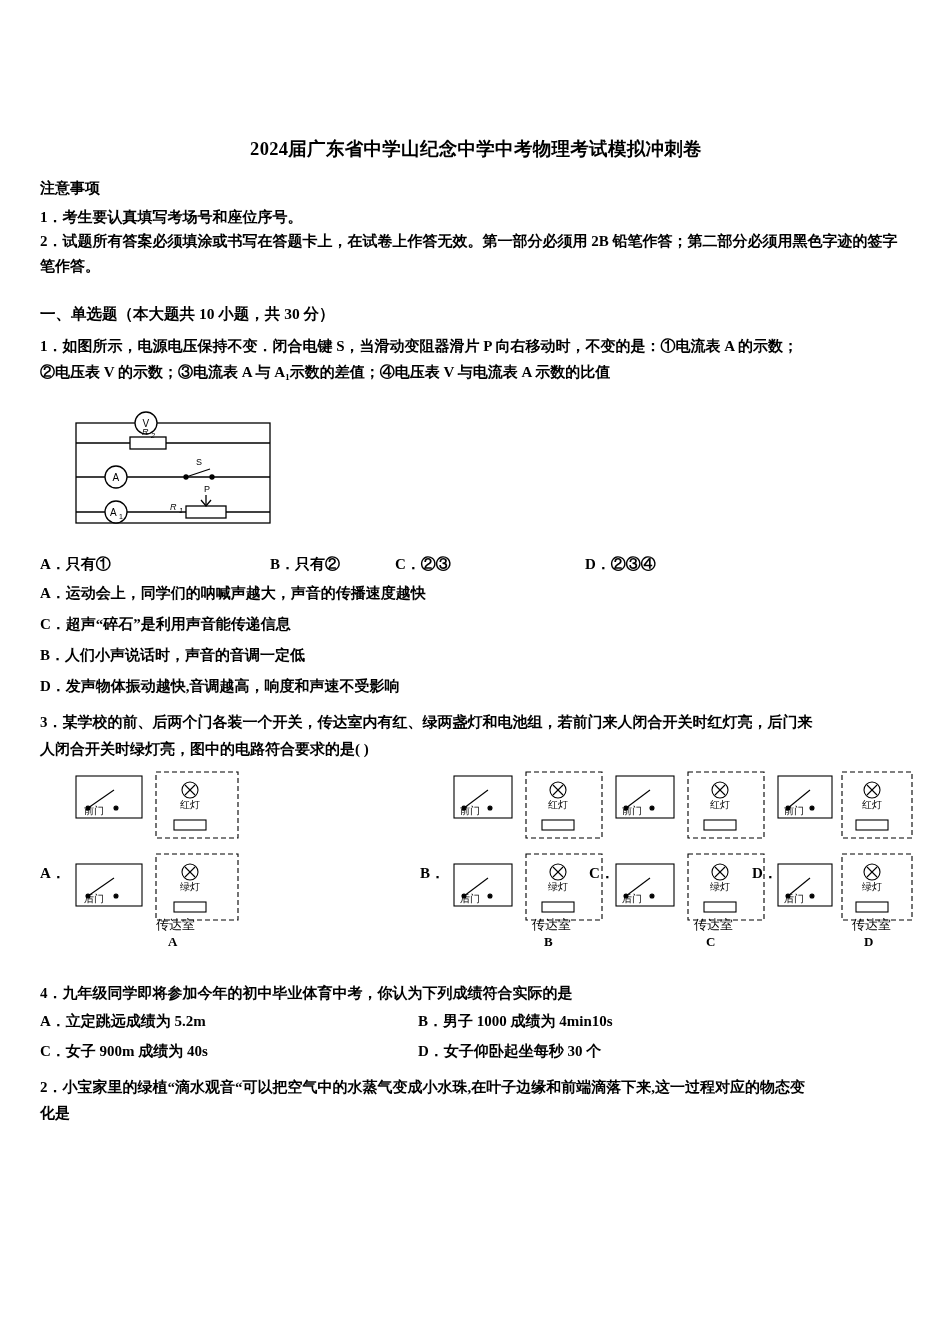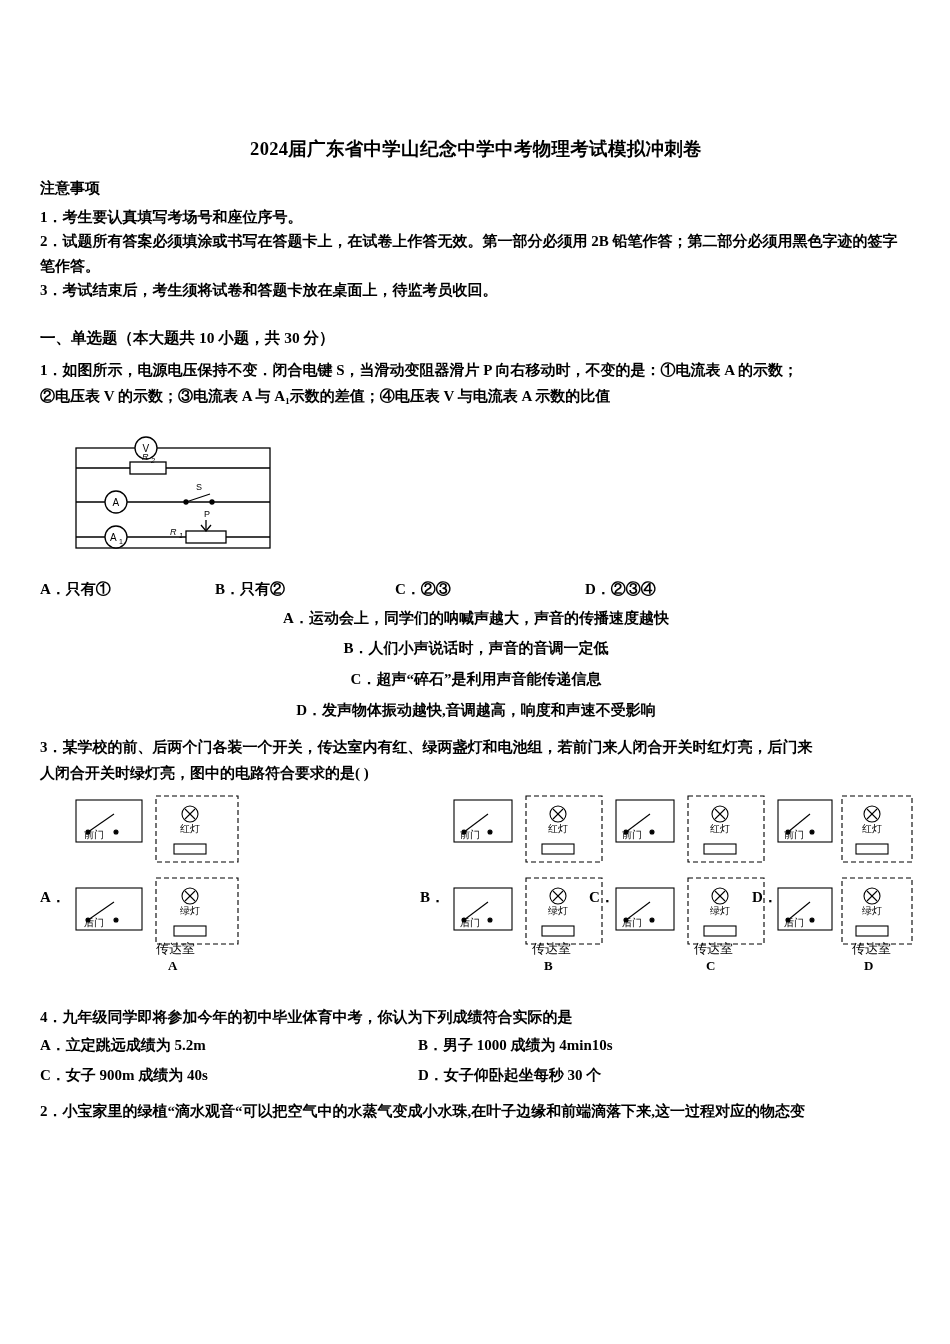--- a/index.html
+++ b/index.html
@@ -61,24 +61,24 @@
   .opts-row {
     display: flex;
     font-size: 15px;
     font-weight: bold;
     margin: 10px 0 4px 0;
   }
   .opts-row .opt {
     white-space: nowrap;
   }
   .opt-a { width: 175px; }
-  .opt-b { width: 180px; }
+  .opt-b { width: 180px; text-align: center; }
   .opt-c { width: 190px; }
   .opt-d { width: 160px; }
-  .opt-stack { margin: 0; text-align: center; }
+  .opt-stack { margin: 0; }
   .opt-stack .line {
     font-size: 15px;
     font-weight: bold;
     line-height: 2.05;
   }
   .two-col {
     display: flex;
     font-size: 15px;
     font-weight: bold;
     line-height: 2.0;
@@ -120,21 +120,20 @@
 <body>
 
 <div class="page">
   <div class="content">
 
     <h1 class="doc-title">2024届广东省中学山纪念中学中考物理考试模拟冲刺卷</h1>
 
     <div class="notice-head">注意事项</div>
     <p class="notice-line">1．考生要认真填写考场号和座位序号。</p>
     <p class="notice-line">2．试题所有答案必须填涂或书写在答题卡上，在试卷上作答无效。第一部分必须用 2B 铅笔作答；第二部分必须用黑色字迹的签字笔作答。</p>
-    <p class="notice-line">3．考试结束后，考生须将试卷和答题卡放在桌面上，待监考员收回。</p>
 
     <div class="section-title">一、单选题（本大题共 10 小题，共 30 分）</div>
 
     <p class="q-line">1．如图所示，电源电压保持不变．闭合电键 S，当滑动变阻器滑片 P 向右移动时，不变的是：①电流表 A 的示数；</p>
     <p class="q-line">②电压表 V 的示数；③电流表 A 与 A₁示数的差值；④电压表 V 与电流表 A 示数的比值</p>
 
     <div class="fig1-wrap">
       <svg class="fig1" width="250" height="148" viewBox="0 0 250 148">
         <g fill="none" stroke="#000" stroke-width="1.3">
 
@@ -179,22 +178,22 @@
 
     <div class="opts-row">
       <span class="opt opt-a">A．只有①</span>
       <span class="opt opt-b">B．只有②</span>
       <span class="opt opt-c">C．②③</span>
       <span class="opt opt-d">D．②③④</span>
     </div>
 
     <div class="opt-stack">
       <div class="line">A．运动会上，同学们的呐喊声越大，声音的传播速度越快</div>
+      <div class="line">C．超声“碎石”是利用声音能传递信息</div>
       <div class="line">B．人们小声说话时，声音的音调一定低</div>
-      <div class="line">C．超声“碎石”是利用声音能传递信息</div>
       <div class="line">D．发声物体振动越快,音调越高，响度和声速不受影响</div>
     </div>
 
     <p class="q-line" style="margin-top:8px">3．某学校的前、后两个门各装一个开关，传达室内有红、绿两盏灯和电池组，若前门来人闭合开关时红灯亮，后门来</p>
     <p class="q-line">人闭合开关时绿灯亮，图中的电路符合要求的是(      )</p>
 
     <div class="fig2-wrap">
 
       <span class="fig2-label" style="left:0px; top:96px;">A．</span>
       <div class="fig2-item" style="left:30px;">
@@ -337,15 +336,16 @@
     <div class="two-col">
       <span class="c1">A．立定跳远成绩为 5.2m</span>
       <span class="c2">B．男子 1000 成绩为 4min10s</span>
     </div>
     <div class="two-col">
       <span class="c1">C．女子 900m 成绩为 40s</span>
       <span class="c2">D．女子仰卧起坐每秒 30 个</span>
     </div>
 
     <p class="q-line" style="margin-top:8px">2．小宝家里的绿植“滴水观音“可以把空气中的水蒸气变成小水珠,在叶子边缘和前端滴落下来,这一过程对应的物态变</p>
+    <p class="q-line">化是</p>
 
   </div>
 </div>
 
 </body></html>

